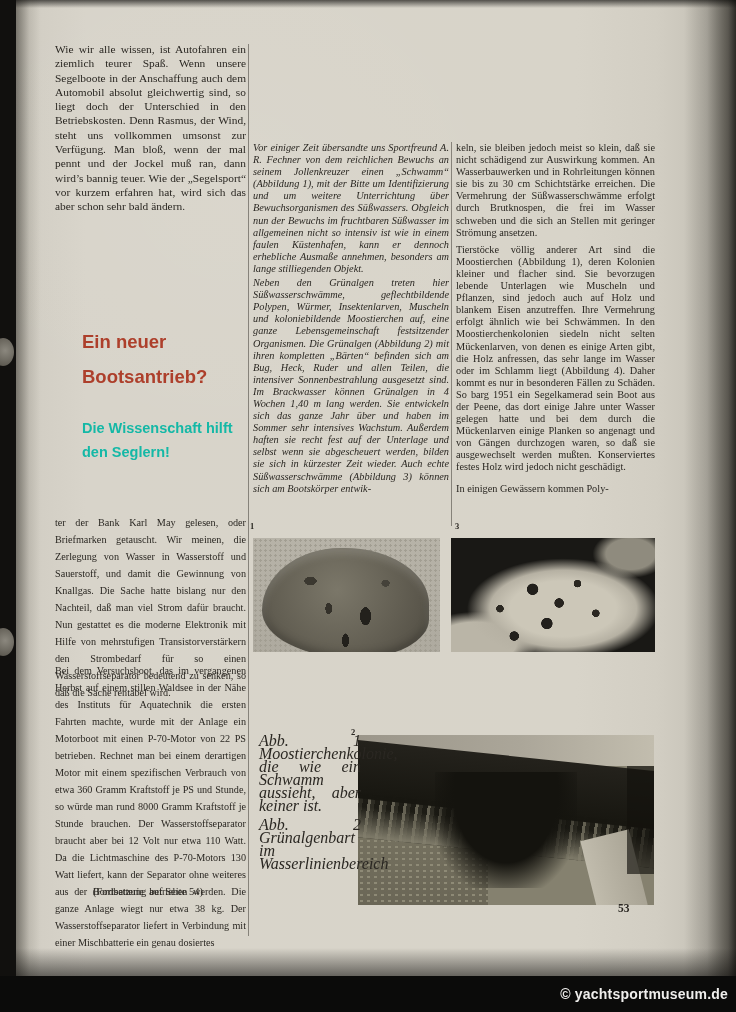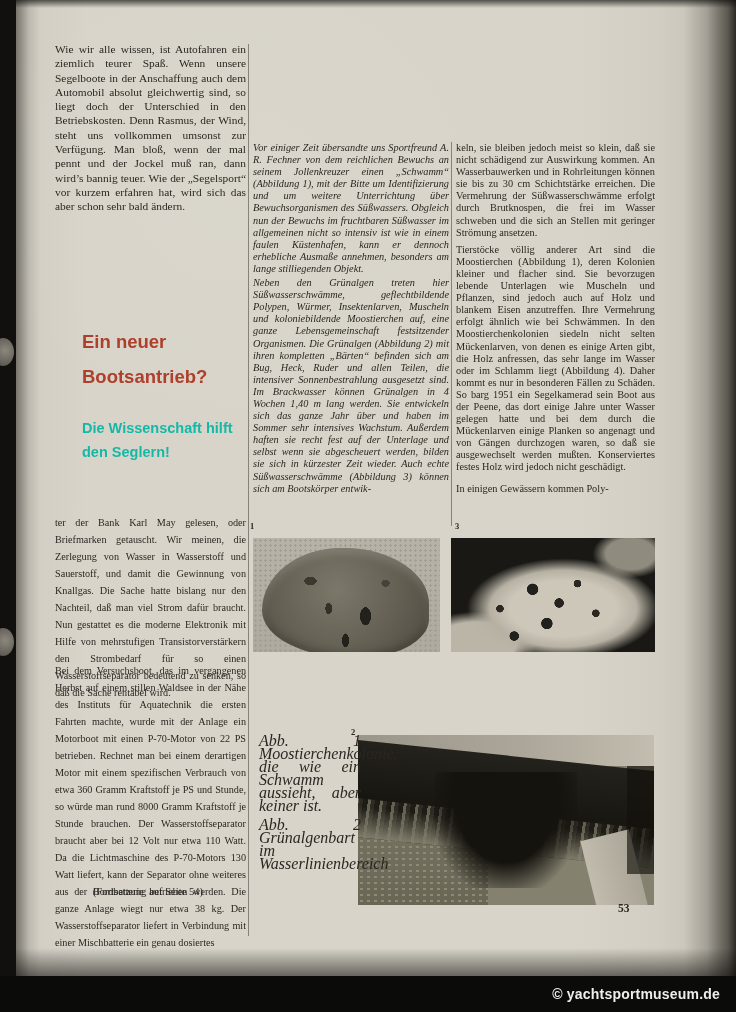--- a/index.html
+++ b/index.html
@@ -21,21 +21,21 @@
   .edge-left  { position:absolute; left:16px; top:0; width:24px; height:976px; z-index:1;
                 background:linear-gradient(90deg, rgba(30,27,22,0.45), rgba(30,27,22,0.08) 55%, rgba(30,27,22,0)); }
   .edge-right { position:absolute; right:0; top:0; width:52px; height:976px; z-index:2;
                 background:linear-gradient(90deg, rgba(22,20,16,0) 0%, rgba(22,20,16,0.2) 45%, rgba(22,20,16,0.55) 85%, rgba(14,12,9,0.8) 100%); }
   .edge-top    { position:absolute; left:16px; right:0; top:0; height:8px; z-index:2;
                  background:linear-gradient(180deg, rgba(10,9,7,0.65), rgba(10,9,7,0)); }
   .edge-bottom { position:absolute; left:16px; right:0; bottom:36px; height:28px; z-index:2;
                  background:linear-gradient(0deg, rgba(10,9,7,0.55), rgba(10,9,7,0)); }
   .bottombar {
     position:absolute; left:0; bottom:0; width:736px; height:36px; background:#0b0b0a; z-index:4;
-    display:flex; align-items:center; justify-content:flex-end; box-sizing:border-box; padding-right:16px;
+    display:flex; align-items:center; justify-content:flex-end; box-sizing:border-box; padding-right:8px;
     color:#efeeec; font-family:"Liberation Sans", sans-serif; font-weight:bold; font-size:14px; letter-spacing:.2px;
   }
   
   .vrule { position:absolute; width:1px; background:rgba(52,48,42,0.5); z-index:1; }
   .vrule1 { left:248px; top:44px;  height:892px; }
   .vrule2 { left:451px; top:142px; height:384px; }
   
   .t { position:absolute; margin:0; text-align:justify; color:#2a2722; z-index:2; hyphens:none; }
   .lc  { left:55px;  width:191px; }
   .big { font-size:11.4px; line-height:14.3px; }

